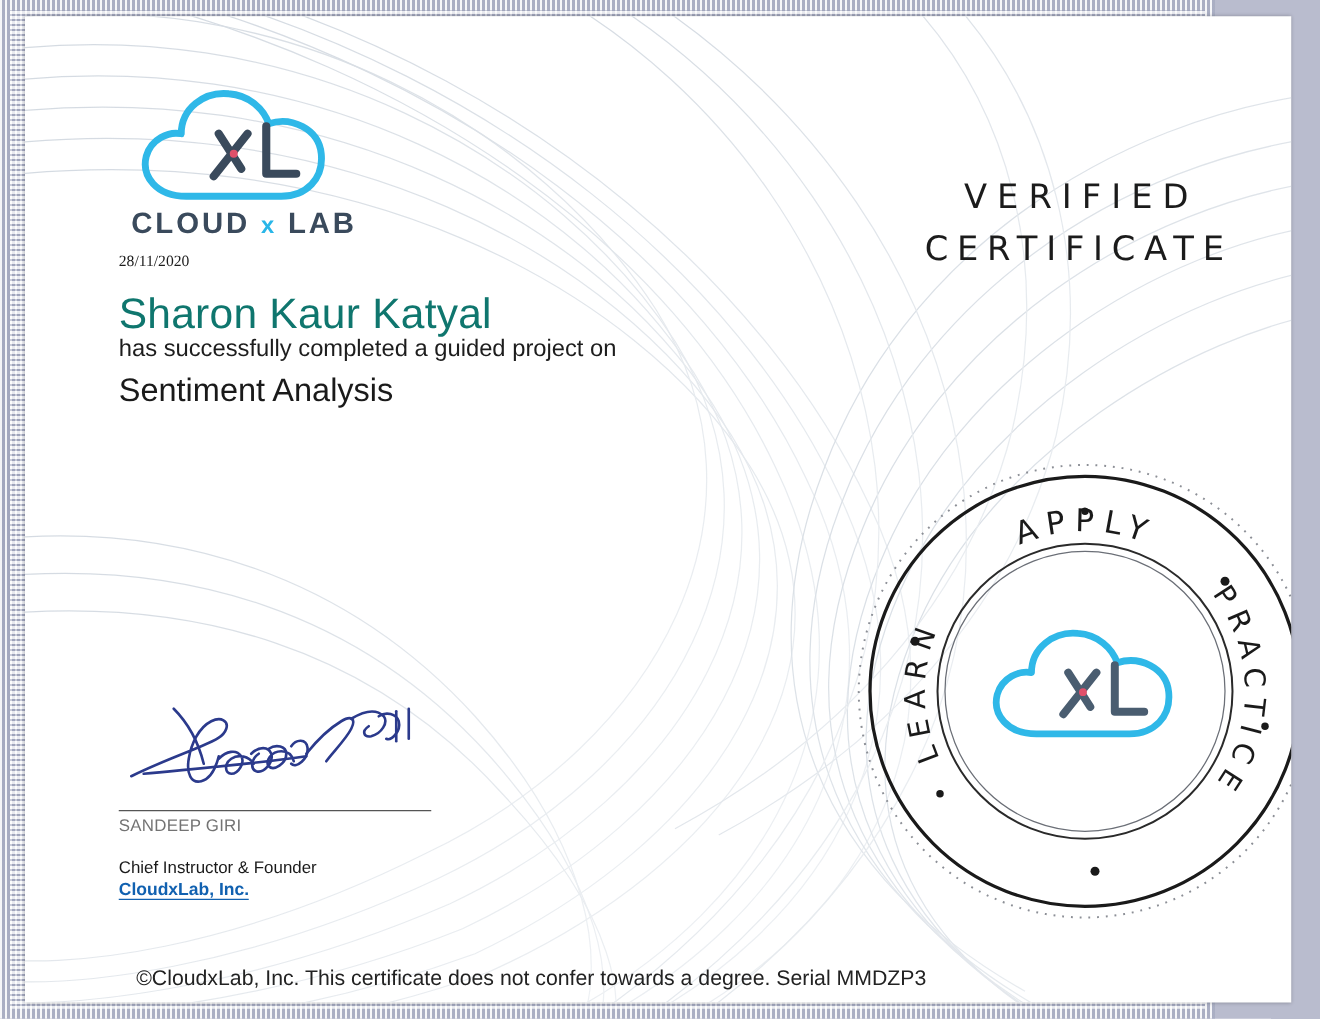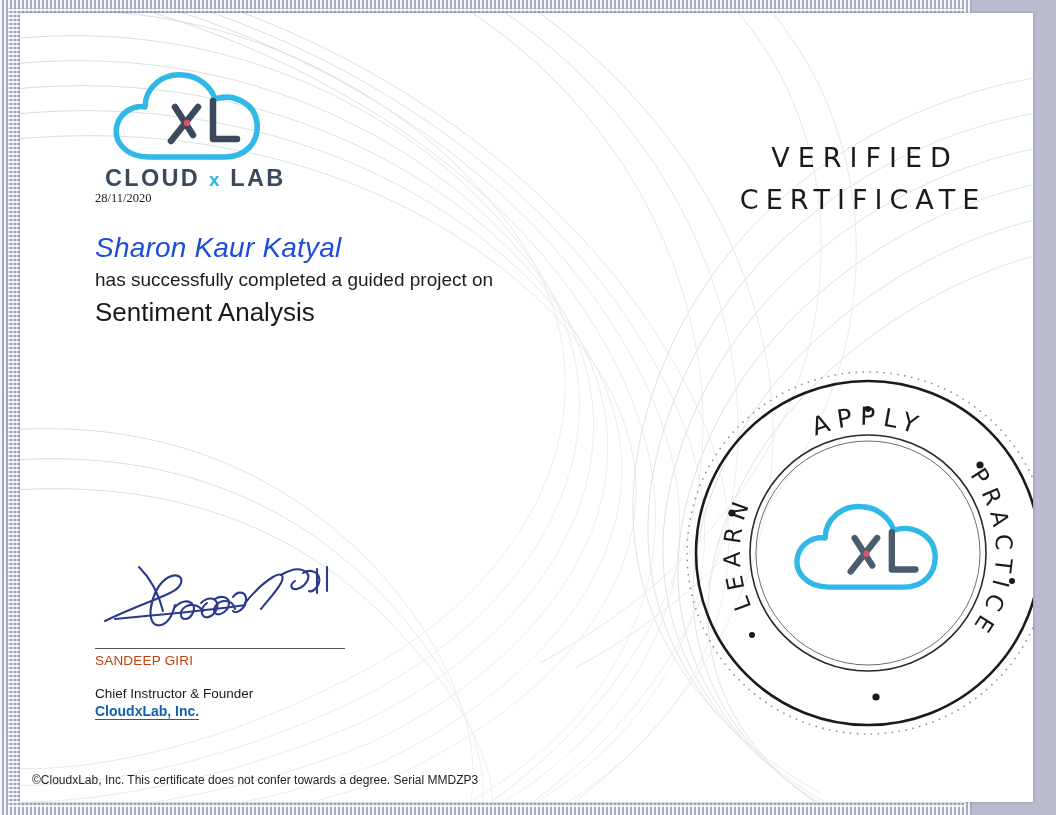--- a/index.html
+++ b/index.html
@@ -82,33 +82,32 @@
   }
   #logo-wordmark .x {
     color: #29b6e8;
     font-size: 19px;
     letter-spacing: 2px;
   }
 
   #issue-date {
     position: absolute;
     left: 75px;
-    top: 178px;
+    top: 189px;
     font-size: 12.5px;
     color: #1c1c1c;
     font-family: "Liberation Serif", serif;
   }
   #recipient-name {
     position: absolute;
     left: 75px;
     top: 219px;
-    font-size: 28px;
-    color: #1d4ed8;
+    font-size: 34px;
+    color: #0f766e;
     letter-spacing: 0.2px;
-    font-style: italic;
   }
   #completion-text {
     position: absolute;
     left: 75px;
     top: 256px;
     font-size: 19px;
     color: #1d1d1d;
   }
   #course-title {
     position: absolute;
@@ -153,21 +152,21 @@
     height: 95px;
   }
   #signature-rule {
     width: 250px;
     height: 1px;
     background: #555;
   }
   #signer-name {
     margin-top: 4px;
     font-size: 13.5px;
-    color: #c2410c;
+    color: #737373;
     letter-spacing: 0.2px;
   }
   #signer-title {
     margin-top: 18px;
     font-size: 13.5px;
     color: #1a1a1a;
   }
   #signer-org {
     margin-top: 2px;
     font-size: 14px;
@@ -184,24 +183,25 @@
     left: 660px;
     top: 352px;
     width: 376px;
     height: 376px;
   }
   #seal svg { display: block; }
 
   
   #footer-note {
     position: absolute;
-    left: 12px;
+    left: 0;
     top: 760px;
     width: 810px;
-    font-size: 12px;
+    text-align: center;
+    font-size: 17px;
     color: #222;
   }
 </style>
 </head>
 <body>
 
 <div id="certificate-page">
   <div id="frame-inner-shade"></div>
 
   <div id="paper">

